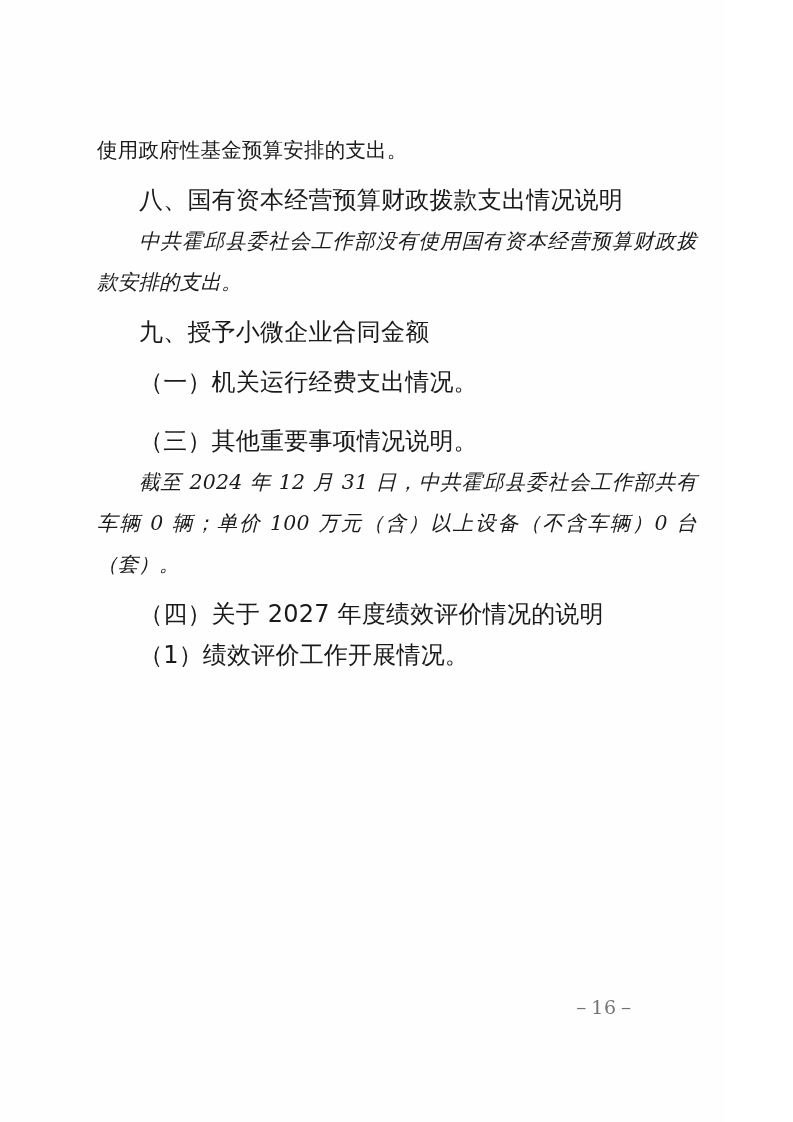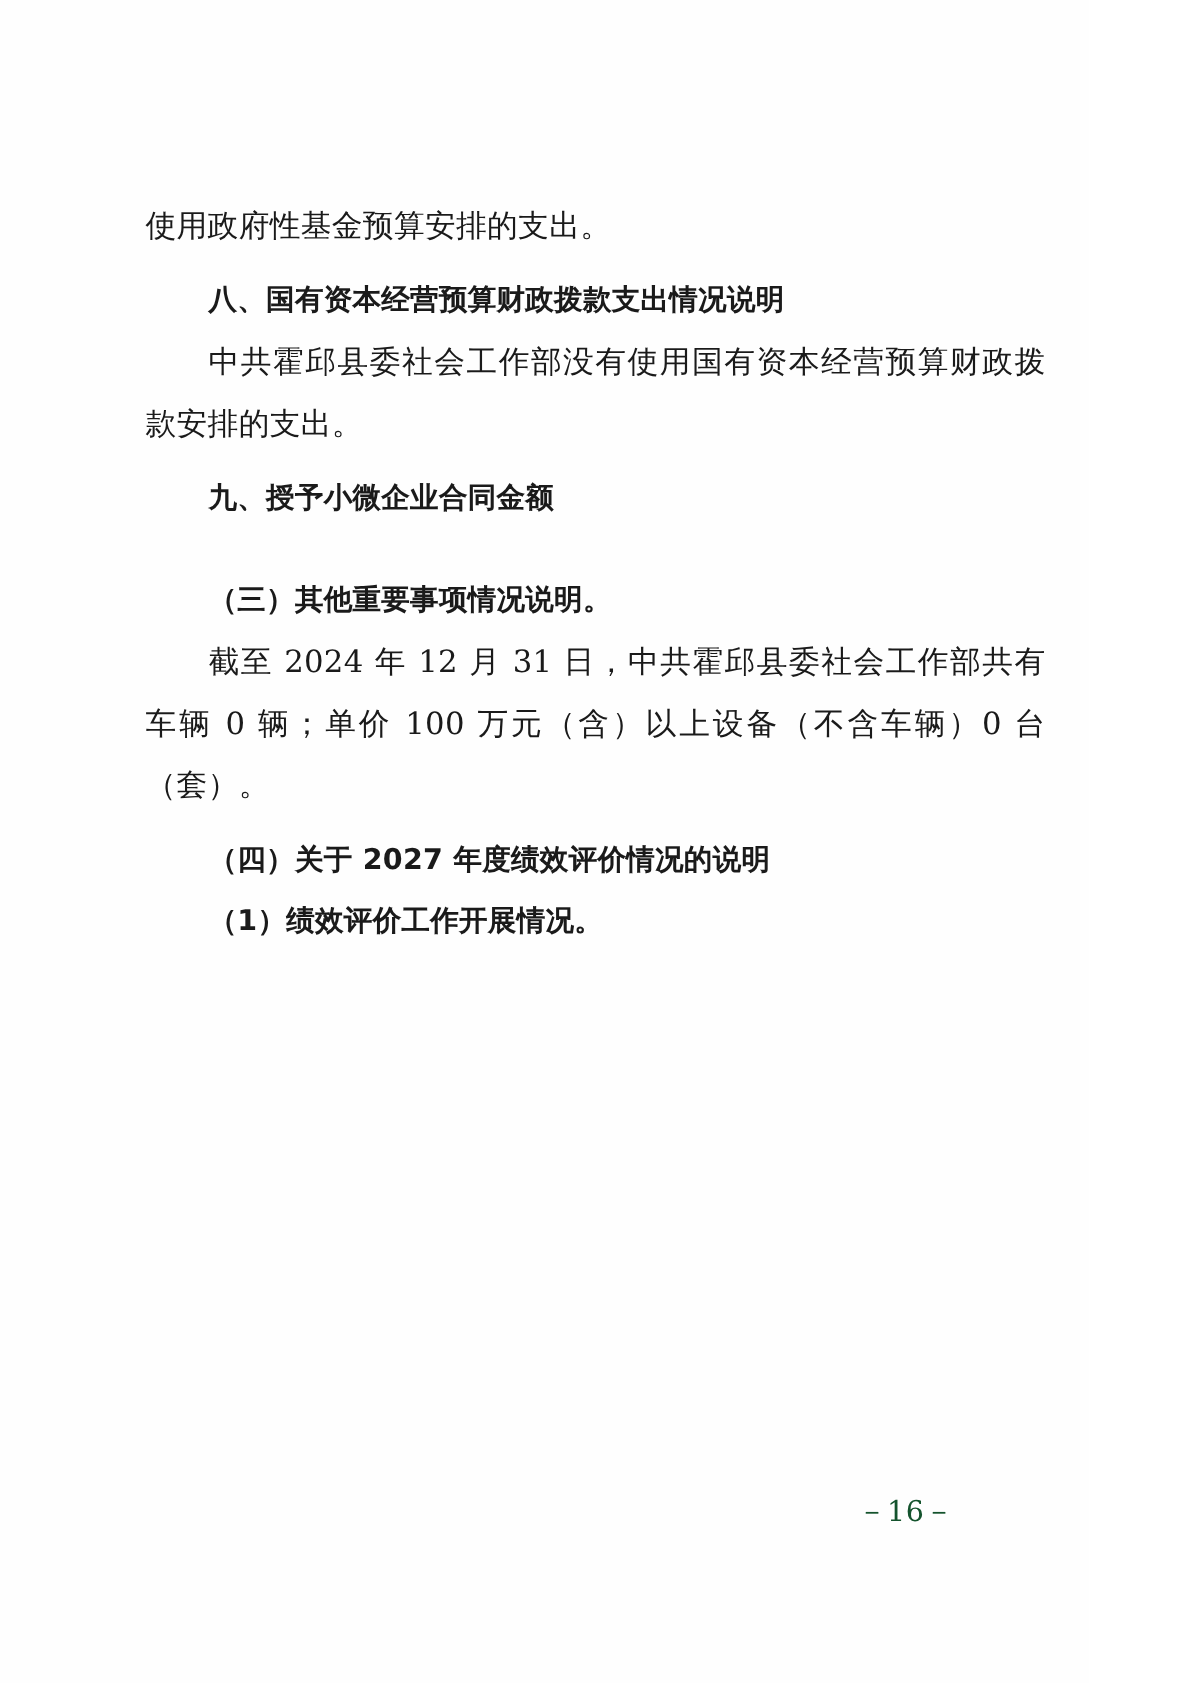--- a/index.html
+++ b/index.html
@@ -32,38 +32,39 @@
   .para {
     font-size: 20.5px;
     line-height: 41px;
     text-align: justify;
     text-justify: inter-ideograph;
     margin: 0;
     letter-spacing: 0.2px;
   }
   .indent {
     text-indent: 42px;
+    font-style: italic;
   }
   .heading {
-    font-size: 19px;
+    font-size: 24px;
     line-height: 41px;
     margin: 0;
     font-family: "DejaVu Sans", "Liberation Sans", sans-serif;
-    font-weight: bold;
+    font-weight: normal;
     text-indent: 42px;
     letter-spacing: 0.2px;
   }
   .gap-sm { height: 9px; }
   .page-number {
     position: absolute;
     right: 90px;
     top: 995px;
     font-size: 19px;
     font-family: "DejaVu Serif", "Liberation Serif", serif;
-    color: #14532d;
+    color: #737373;
     letter-spacing: 0.5px;
   }
 </style>
 </head>
 <body>
 
 <div class="page">
   <div class="content">
 
     <p class="para">使用政府性基金预算安排的支出。</p>
@@ -73,20 +74,21 @@
     <p class="heading">八、国有资本经营预算财政拨款支出情况说明</p>
 
     <p class="para indent">中共霍邱县委社会工作部没有使用国有资本经营预算财政拨款安排的支出。</p>
 
     <div class="gap-sm"></div>
 
     <p class="heading">九、授予小微企业合同金额</p>
 
     <div class="gap-sm"></div>
 
+    <p class="heading">（一）机关运行经费支出情况。</p>
 
 
     <div class="gap-sm"></div>
 
 
 
     <div class="gap-sm"></div>
 
     <p class="heading">（三）其他重要事项情况说明。</p>
 

